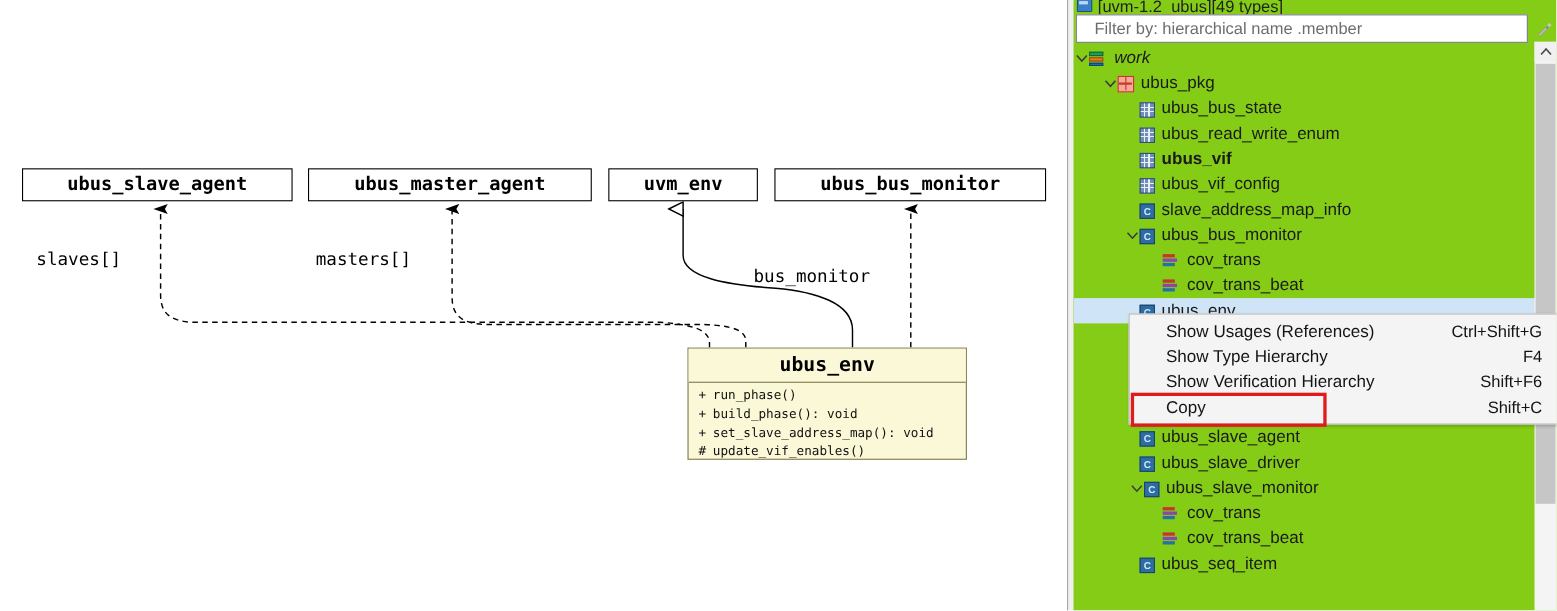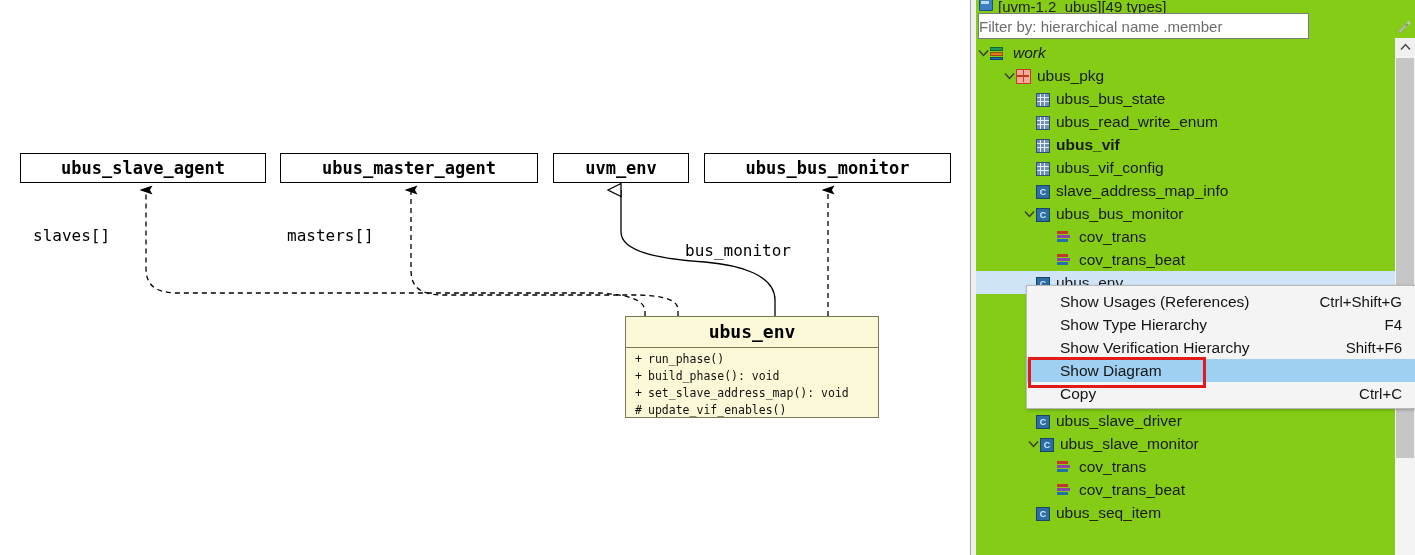--- a/index.html
+++ b/index.html
@@ -66,24 +66,24 @@
     border-radius:1px;flex:0 0 auto;position:relative;top:-1px;
   }
   .hdr-icon:after{
     content:"";position:absolute;left:1px;top:1px;width:8px;height:3px;background:#bcd9f2;
   }
 
   #filter-row{
     position:absolute;left:2px;top:13px;width:435px;height:26px;
   }
   #filter-input{
-    position:absolute;left:0;top:0;width:331px;height:26px;box-sizing:border-box;
+    position:absolute;left:0;top:0;width:411px;height:26px;box-sizing:border-box;
     border:1px solid #7b7b7b;background:#fff;
     font-family:"Liberation Sans",sans-serif;font-size:15px;color:#6d6d6d;
-    padding:0 0;outline:none;
+    padding:0 16px;outline:none;
   }
   #filter-input::placeholder{color:#6d6d6d;opacity:1;}
   #filter-tool{
     position:absolute;left:414px;top:2px;width:22px;height:22px;
     display:flex;align-items:center;justify-content:center;
   }
 
   #tree-area{
     position:absolute;left:0;top:41px;width:422px;height:514px;overflow:hidden;
   }
@@ -398,23 +398,20 @@
         <span class="ctx-accel">Ctrl+Shift+G</span>
       </div>
       <div class="ctx-item">
         <span class="ctx-label">Show Type Hierarchy</span>
         <span class="ctx-accel">F4</span>
       </div>
       <div class="ctx-item">
         <span class="ctx-label">Show Verification Hierarchy</span>
         <span class="ctx-accel">Shift+F6</span>
       </div>
-      <div class="ctx-item highlight">
-        <span class="ctx-label">Show Diagram</span>
-      </div>
       <div class="ctx-item">
         <span class="ctx-label">Copy</span>
-        <span class="ctx-accel">Ctrl+C</span>
+        <span class="ctx-accel">Shift+C</span>
       </div>
     </div>
 
   <div id="red-annotation" style="border-color: rgb(224, 27, 27);"></div>
 </div>
 
 </body></html>

